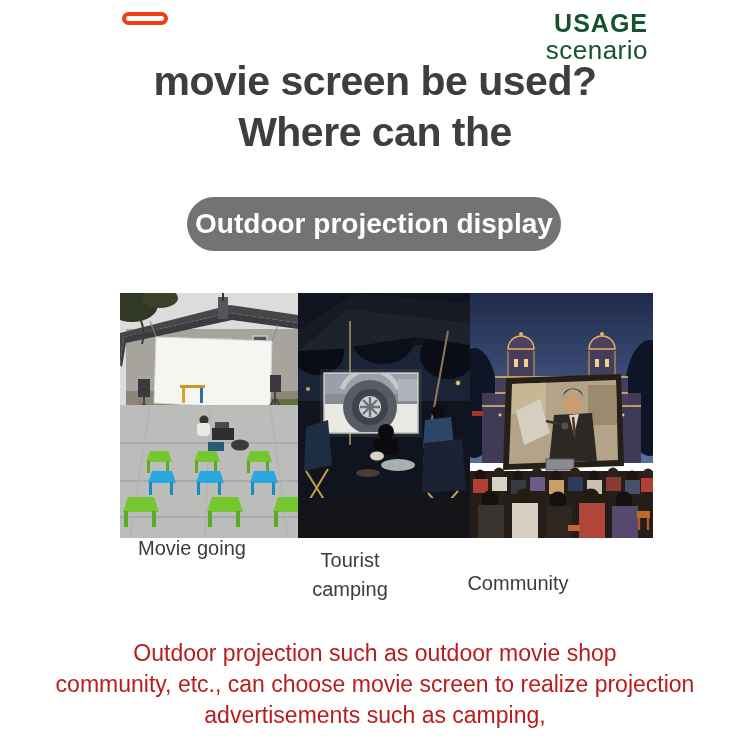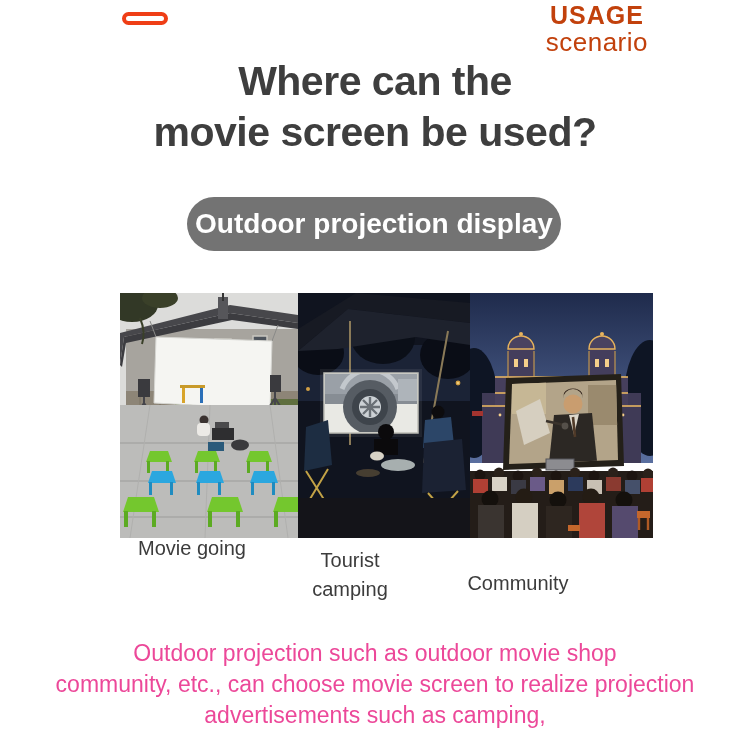--- a/index.html
+++ b/index.html
@@ -11,22 +11,22 @@
 
   
   .badge-pill {
     position:absolute; left:122px; top:12px;
     width:38px; height:5px;
     border:4px solid #EF3E16; border-radius:9px;
   }
 
   
   .usage-block {
-    position:absolute; top:2px; right:102px;
-    text-align:center; color:#c2410c;
+    position:absolute; top:10px; right:102px;
+    text-align:right; color:#14532d;
   }
   .usage-line1 { font-size:25px; line-height:27px; font-weight:600; letter-spacing:1px; }
   .usage-line2 { font-size:26px; line-height:26px; font-weight:400; letter-spacing:0.5px; }
 
   
   .page-title {
     position:absolute; top:56px; left:0; width:750px;
     text-align:center; color:#3E3E3E;
     font-size:41px; line-height:51px; font-weight:700; letter-spacing:-0.5px;
   }
@@ -57,37 +57,37 @@
     font-size:20px; line-height:29px; font-weight:400;
     white-space:nowrap;
   }
   .caption-1 { left:192px; top:534px; }
   .caption-2 { left:350px; top:546px; }
   .caption-3 { left:518px; top:541px;margin-top:28px; }
 
   
   .bottom-paragraph {
     position:absolute; top:638px; left:0; width:750px;
-    text-align:center; color:#ec4899;
+    text-align:center; color:#b91c1c;
     font-size:23px; line-height:31px; font-weight:400;
   }
 </style>
 </head>
 <body>
 
 <div class="badge-pill"></div>
 
 <div class="usage-block">
   <div class="usage-line1">USAGE</div>
   <div class="usage-line2">scenario</div>
 </div>
 
 <h1 class="page-title" style="margin:0;">
+  <div>movie screen be used?</div>
   <div>Where can the</div>
-  <div>movie screen be used?</div>
 </h1>
 
 <button class="cta-button">Outdoor projection display</button>
 
 <div class="photo-row">
 
   <figure class="photo photo-1" style="margin:0;" aria-label="Daytime village courtyard with a white projection screen hung in front of a house, an operator setting up a projector, and rows of green and blue plastic stools on concrete">
     <svg viewBox="0 0 178 245">
 
       <rect x="0" y="0" width="178" height="120" fill="#dcdcda"></rect>

